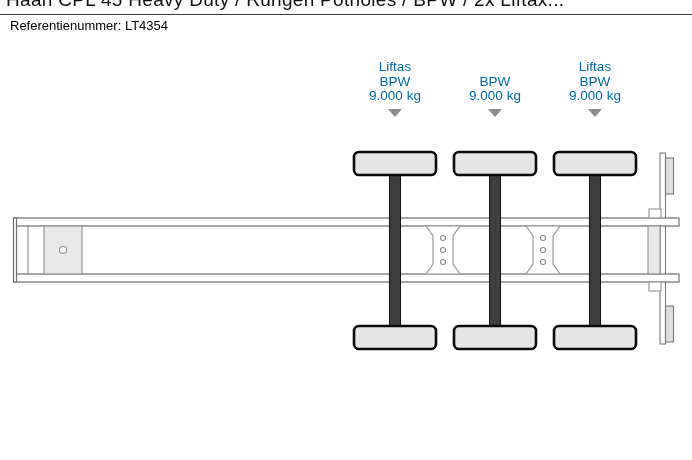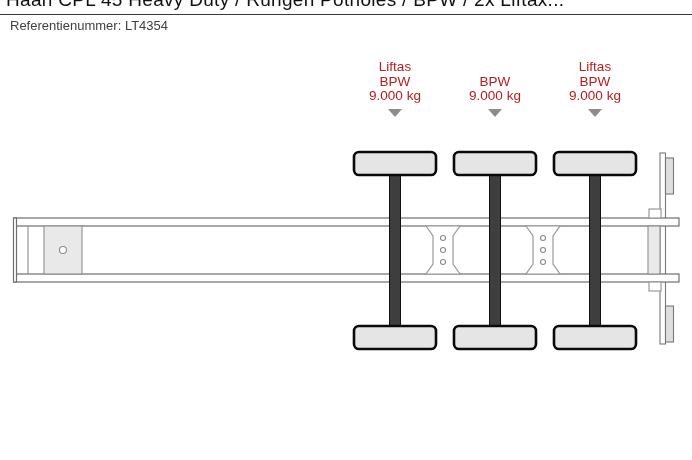--- a/index.html
+++ b/index.html
@@ -5,23 +5,23 @@
   html,body{margin:0;padding:0;background:#fff;}
   .screen{
     position:relative;width:692px;height:460px;overflow:hidden;background:#fff;
     font-family:"Liberation Sans","DejaVu Sans",sans-serif;color:#1a1a1a;
   }
   
   .title-clip{position:absolute;top:0;left:0;width:692px;height:12px;overflow:hidden;}
   .title-text{font-size:19px;line-height:19px;margin-top:-10px;padding-left:6px;
     white-space:nowrap;color:#111;letter-spacing:.3px;}
   .separator{position:absolute;top:14px;left:0;width:692px;border-top:1.5px solid #3a3a3a;}
-  .ref{position:absolute;top:18px;left:10px;font-size:13px;color:#404040;}
+  .ref{position:absolute;top:18px;left:10px;font-size:13px;color:#000000;}
   
-  .axle-label{position:absolute;top:60px;width:130px;text-align:center;font-size:13.5px;line-height:14.6px;color:#b91c1c;}
+  .axle-label{position:absolute;top:60px;width:130px;text-align:center;font-size:13.5px;line-height:14.6px;color:#0369a1;}
   .lbl-row{height:14.6px;}
   .tri{width:0;height:0;margin:5px auto 0;border-left:7px solid transparent;
     border-right:7px solid transparent;border-top:8px solid var(--pointer-triangle,#8c8c8c);}
   
   svg{position:absolute;top:0;left:0;}
   .rail{fill:#fff;stroke:var(--frame-outline,#6f6f6f);stroke-width:1.2;}
   .thin{stroke:#8a8a8a;stroke-width:1.1;fill:none;}
   .plate{fill:#e9e9e9;stroke:#8f8f8f;stroke-width:1.1;}
   .xmember{fill:#fff;stroke:#9a9a9a;stroke-width:1.2;}
   .hole{fill:#fff;stroke:#8a8a8a;stroke-width:1.1;}

